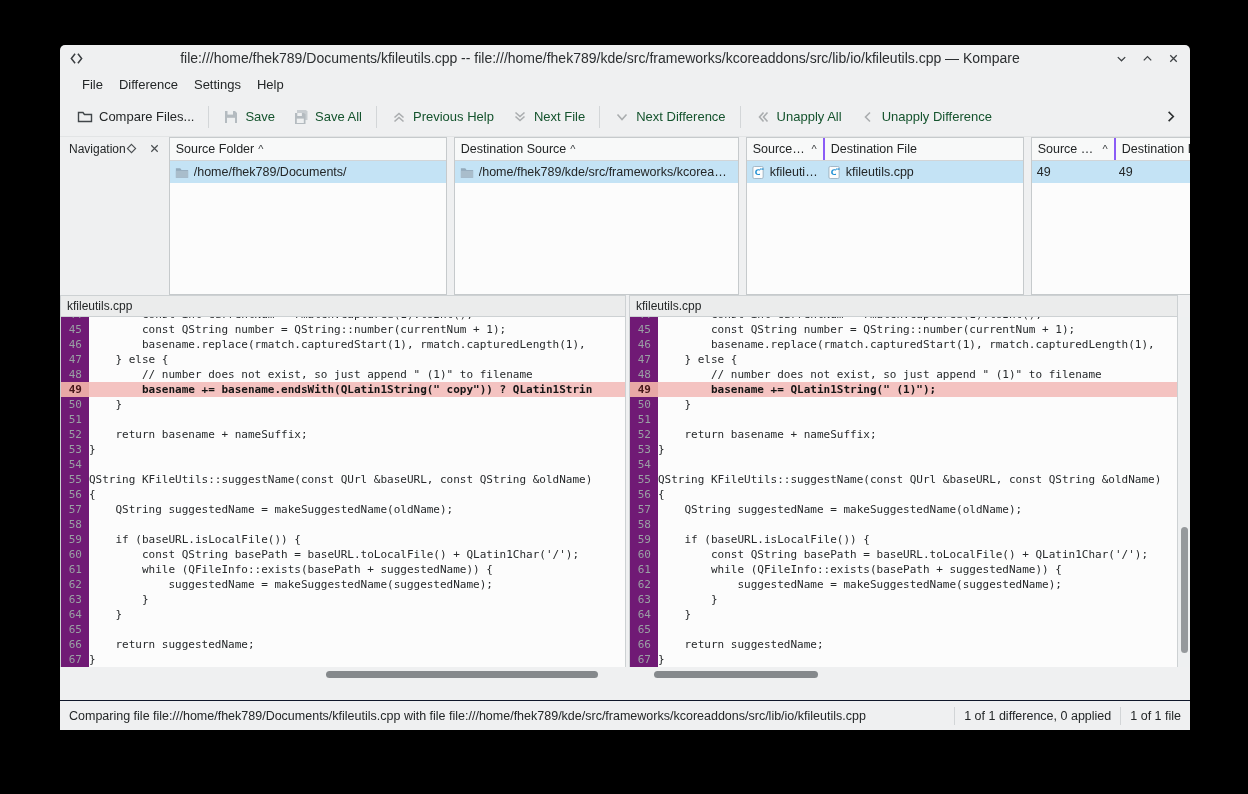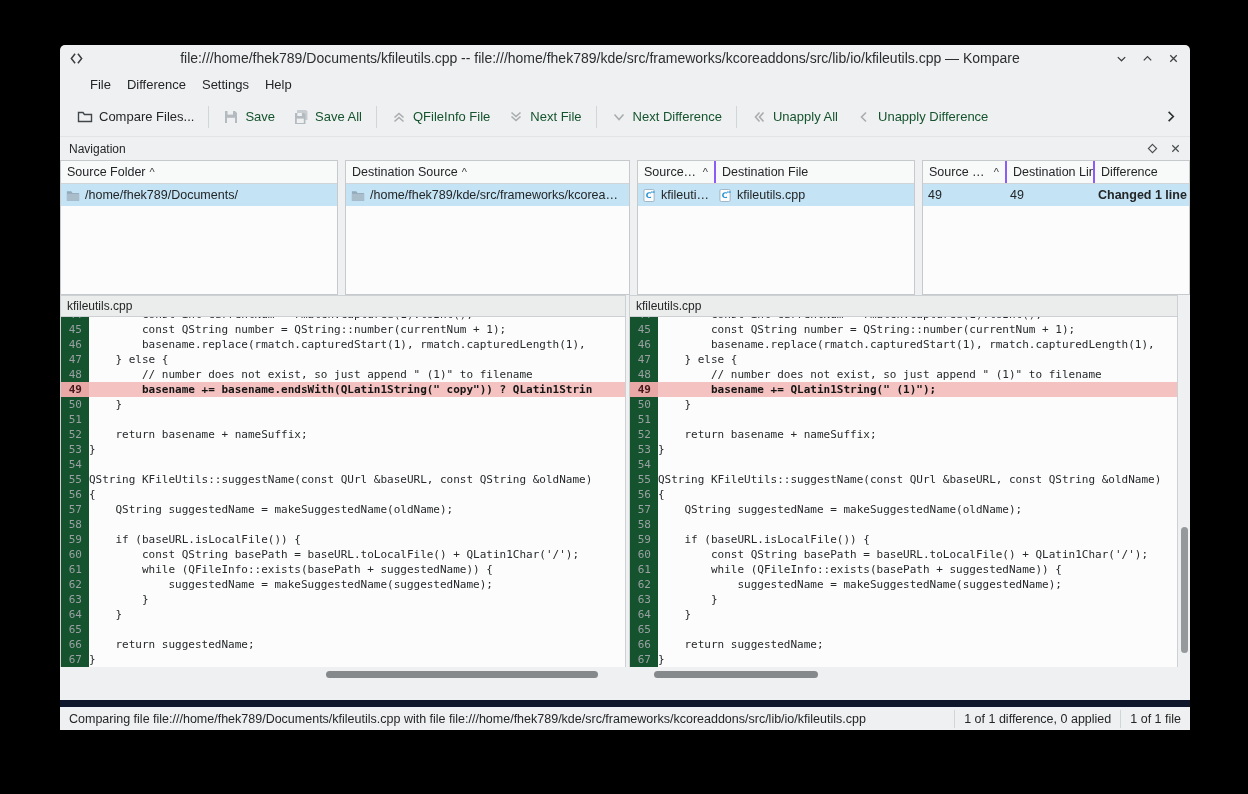--- a/index.html
+++ b/index.html
@@ -11,33 +11,33 @@
 
   
   .titlebar { height:26px; position:relative; display:flex; align-items:center; flex:0 0 auto; }
   .titlebar .title { position:absolute; left:40px; right:90px; text-align:center; font-size:14px;
                      white-space:nowrap; overflow:hidden; color:#2b2e30; }
   .app-icon { margin-left:9px; z-index:2; display:flex; }
   .win-controls { margin-left:auto; display:flex; gap:13px; margin-right:10px; z-index:2; align-items:center; }
   .win-btn { display:flex; align-items:center; }
 
   
-  .menubar { height:26px; display:flex; align-items:center; padding-left:6px; flex:0 0 auto;margin-left:16px; }
+  .menubar { height:26px; display:flex; align-items:center; padding-left:14px; flex:0 0 auto; }
   .menu-item { padding:4px 8px; font-size:13px; }
 
   
   .toolbar { height:40px; display:flex; align-items:center; padding:0 8px; flex:0 0 auto;
              border-bottom:1px solid #e2e4e5; }
   .tb-btn { display:flex; align-items:center; gap:6px; padding:6px 9px; font-size:13px; white-space:nowrap; }
   .tb-btn.disabled { color:#14532d; }
   .tb-sep { width:1px; height:22px; background:#d3d6d8; margin:0 5px; flex:0 0 auto; }
   .tb-overflow { margin-left:auto; display:flex; align-items:center; padding:4px; }
 
   
-  .nav-dock { flex:0 0 auto; height:158px; display:flex; flex-direction:column; }
+  .nav-dock { flex:0 0 auto; height:158px; display:flex; flex-direction:row; }
   .nav-titlebar { height:23px; display:flex; align-items:center; padding:0 9px; font-size:12px; }
   .nav-controls { margin-left:auto; display:flex; gap:12px; align-items:center; color:#4a4e51;
                   font-size:12px; }
   .nav-panes { display:flex; gap:7px; flex:1; }
   .nav-pane { background:#fcfcfc; border:1px solid #c6cacc; display:flex; flex-direction:column; overflow:hidden; }
   .p1 { width:278px; } .p2 { width:285px; } .p3 { width:278px; } .p4 { flex:1; }
   .nav-header { height:23px; display:flex; background:#f8f9f9; border-bottom:1px solid #d2d5d7;
                 font-size:12.5px; flex:0 0 auto; }
   .hcell { padding:0 6px; display:flex; align-items:center; overflow:hidden; white-space:nowrap; }
   .hcell + .hcell { border-left:2px solid #8b5cf6; }
@@ -53,37 +53,37 @@
   
   .diff-region { display:flex; flex:0 0 auto; height:386px; }
   .diff-col { display:flex; flex-direction:column; }
   .left-col { width:566px; } .mid-gap { width:3px; } .right-col { width:549px; }
   .pane-header { height:22px; background:#ebecec; border:1px solid #cdd1d3; font-size:12px;
                  display:flex; align-items:center; padding:0 6px; flex:0 0 auto; }
   .code-view { height:350px; background:#fcfcfc; overflow:hidden;
                border-left:1px solid #cdd1d3; border-right:1px solid #cdd1d3; }
   .code-lines { margin-top:-10px; font-family:"DejaVu Sans Mono", monospace; font-size:11px; }
   .code-line { display:flex; height:15px; line-height:15px; white-space:pre; }
-  .ln { flex:0 0 28px; width:28px; text-align:right; padding-right:7px; color:#9aa0a4; background:#14532d; }
+  .ln { flex:0 0 28px; width:28px; text-align:right; padding-right:7px; color:#9aa0a4; background:#701a75; }
   .ct { flex:1; color:#26292b; overflow:hidden; }
   .code-line.changed { background:#f4c3c1; }
   .code-line.changed .ln { background:#e8a8a6; color:#46171a; font-weight:bold; }
   .code-line.changed .ct { font-weight:bold; color:#141414; }
 
   .hscroll { height:14px; background:#eff0f1; position:relative; flex:0 0 auto; }
   .h-handle { position:absolute; top:4px; height:7px; border-radius:3.5px; background:#85898c; }
   .left-col .h-handle { left:47%; width:48%; }
   .right-col .h-handle { left:4.5%; width:30%; }
   .vscroll-col { width:12px; display:flex; flex-direction:column; }
   .vscroll { margin-top:22px; height:350px; position:relative; background:#eef0f1; }
   .v-handle { position:absolute; left:2.5px; width:7px; border-radius:3.5px; background:#95999c;
               top:60%; height:36%; }
 
   
-  .statusbar { margin-top:auto; height:30px; border-top:7px solid #0f172a; display:flex;
+  .statusbar { margin-top:auto; height:30px; border-top:1px solid #0f172a; display:flex;
                align-items:center; padding:0 9px; font-size:12.5px; flex:0 0 auto; }
   .status-left { flex:1; white-space:nowrap; overflow:hidden; }
   .status-sep { width:1px; height:18px; background:#d2d5d7; margin:0 9px; }
   svg { display:block; }
 </style>
 </head>
 <body>
 
 <div class="window">
 
@@ -153,21 +153,21 @@
       <span>Save All</span>
     </span>
     <span class="tb-sep"></span>
     <span class="tb-btn disabled">
       <span>
         <svg width="16" height="16" viewBox="0 0 16 16" fill="none" stroke="#aaadaf" stroke-width="1.6">
             <path d="M3.5 8.5 L8 4.5 L12.5 8.5"></path>
             <path d="M3.5 12.5 L8 8.5 L12.5 12.5"></path>
           </svg>
       </span>
-      <span>QFileInfo File</span>
+      <span>Previous Help</span>
     </span>
     <span class="tb-btn disabled">
       <span>
         <svg width="16" height="16" viewBox="0 0 16 16" fill="none" stroke="#aaadaf" stroke-width="1.6">
             <path d="M3.5 3.5 L8 7.5 L12.5 3.5"></path>
             <path d="M3.5 7.5 L8 11.5 L12.5 7.5"></path>
           </svg>
       </span>
       <span>Next File</span>
     </span>

